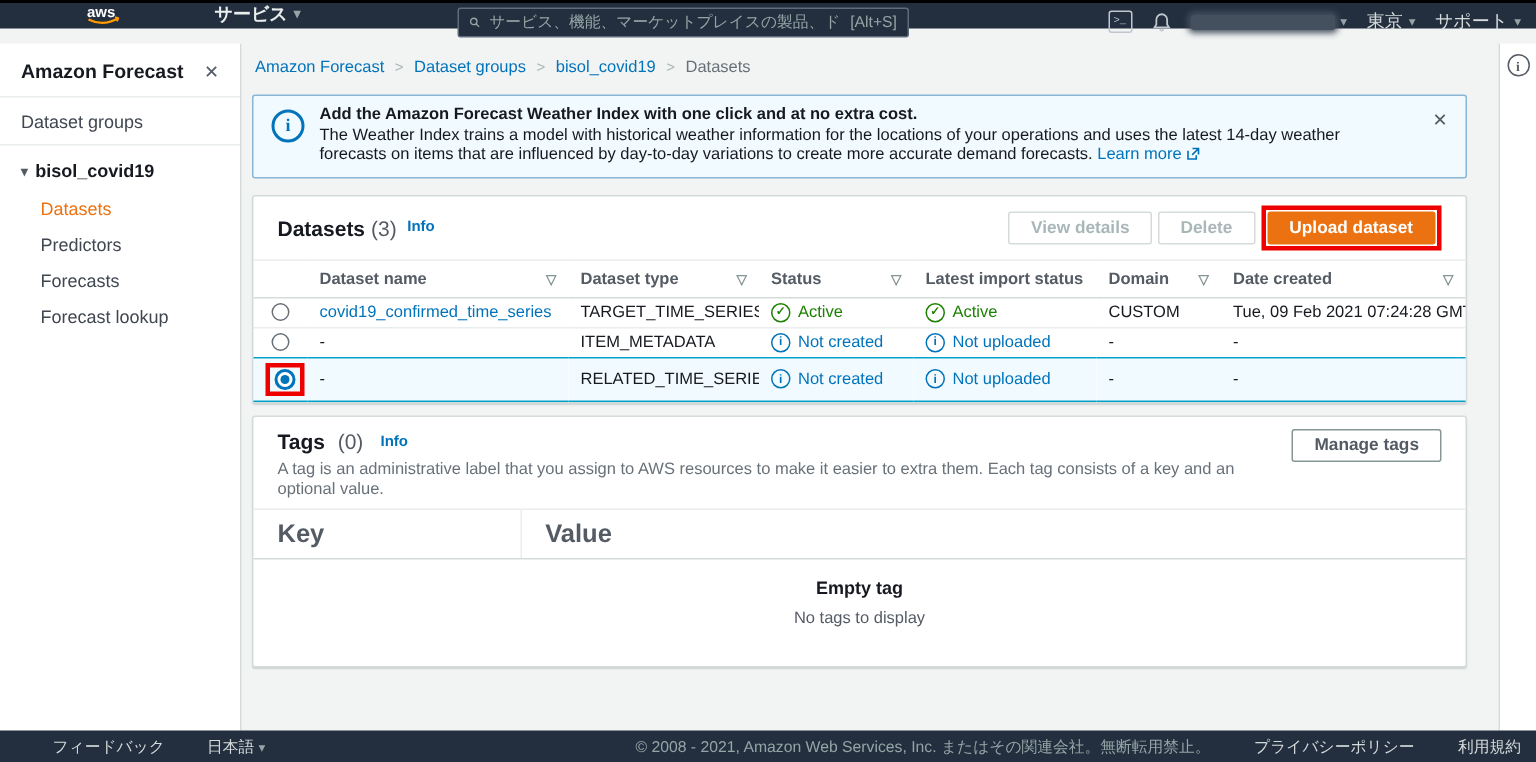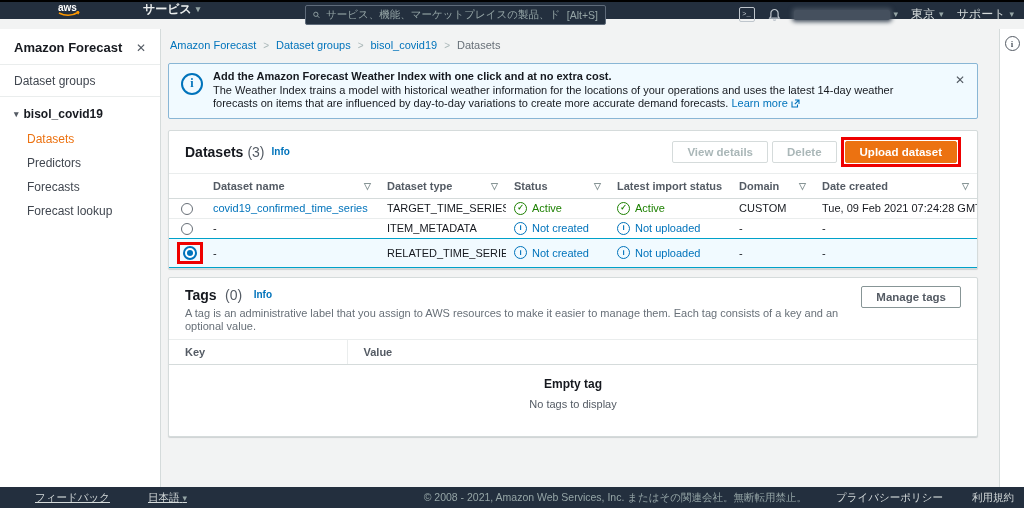--- a/index.html
+++ b/index.html
@@ -88,32 +88,32 @@
     background:#fff;vertical-align:middle;cursor:pointer;box-sizing:border-box;}
   .radio.sel{width:14px;height:14px;border:2px solid #0073bb;position:relative;}
   .radio.sel::after{content:"";position:absolute;left:2px;top:2px;width:6px;height:6px;border-radius:50%;background:#0073bb;}
   .status{display:flex;align-items:center;gap:5px;}
   .st-ic{flex:none;width:11px;height:11px;border:1px solid currentColor;border-radius:50%;display:inline-flex;
     align-items:center;justify-content:center;font-size:8px;font-weight:bold;line-height:1;}
   .st-ok{color:#1d8102;}
   .st-info{color:#0073bb;}
 
   .tags-desc{font-size:11px;color:#687078;margin-top:3px;line-height:13px;}
-  table.tags{width:100%;border-collapse:collapse;table-layout:fixed;font-size:11px;}
+  table.tags{width:100%;border-collapse:collapse;table-layout:fixed;font-size:17px;}
   table.tags th{text-align:left;color:#545b64;font-weight:bold;padding:6px 16px;
     border-top:1px solid #eaeded;border-bottom:1px solid #d5dbdb;}
   th.val-col{border-left:1px solid #eaeded;}
   .empty-state{text-align:center;padding:12px 0 26px;}
   .empty-title{font-size:12px;font-weight:bold;}
   .empty-sub{font-size:11px;color:#545b64;margin-top:7px;}
 
   
   .footer{position:absolute;left:0;right:0;bottom:0;height:21px;background:#232f3e;color:#d5dbdb;
     font-size:10.5px;display:flex;align-items:center;z-index:20;}
-  .footer .f-left{margin-left:35px;display:flex;gap:38px;align-items:center;text-decoration:underline;}
+  .footer .f-left{margin-left:35px;display:flex;gap:28px;align-items:center;}
   .f-link{cursor:pointer;}
   .footer .f-right{margin-left:auto;margin-right:10px;display:flex;gap:29px;align-items:center;}
   .f-copy{color:#95a5a6;}
 </style>
 </head>
 <body>
 
 <div class="screen">
 
   <div class="topnav">
@@ -325,21 +325,21 @@
         </tbody>
       </table>
     </div>
 
     <div class="card" style="margin-top:8px;">
       <div class="card-header" style="align-items:flex-start;padding-top:8px;">
         <div>
           <span class="card-title">Tags</span>
           <span class="card-count">(0)</span>
           <span class="info-link">Info</span>
-          <div class="tags-desc">A tag is an administrative label that you assign to AWS resources to make it easier to manage them. Each tag consists of a key and an optional value.</div>
+          <div class="tags-desc">A tag is an administrative label that you assign to AWS resources to make it easier to extra them. Each tag consists of a key and an optional value.</div>
         </div>
         <div class="actions">
           <button class="btn">Manage tags</button>
         </div>
       </div>
       <table class="tags">
         <colgroup>
             <col style="width:178px">
             <col>
           </colgroup>

